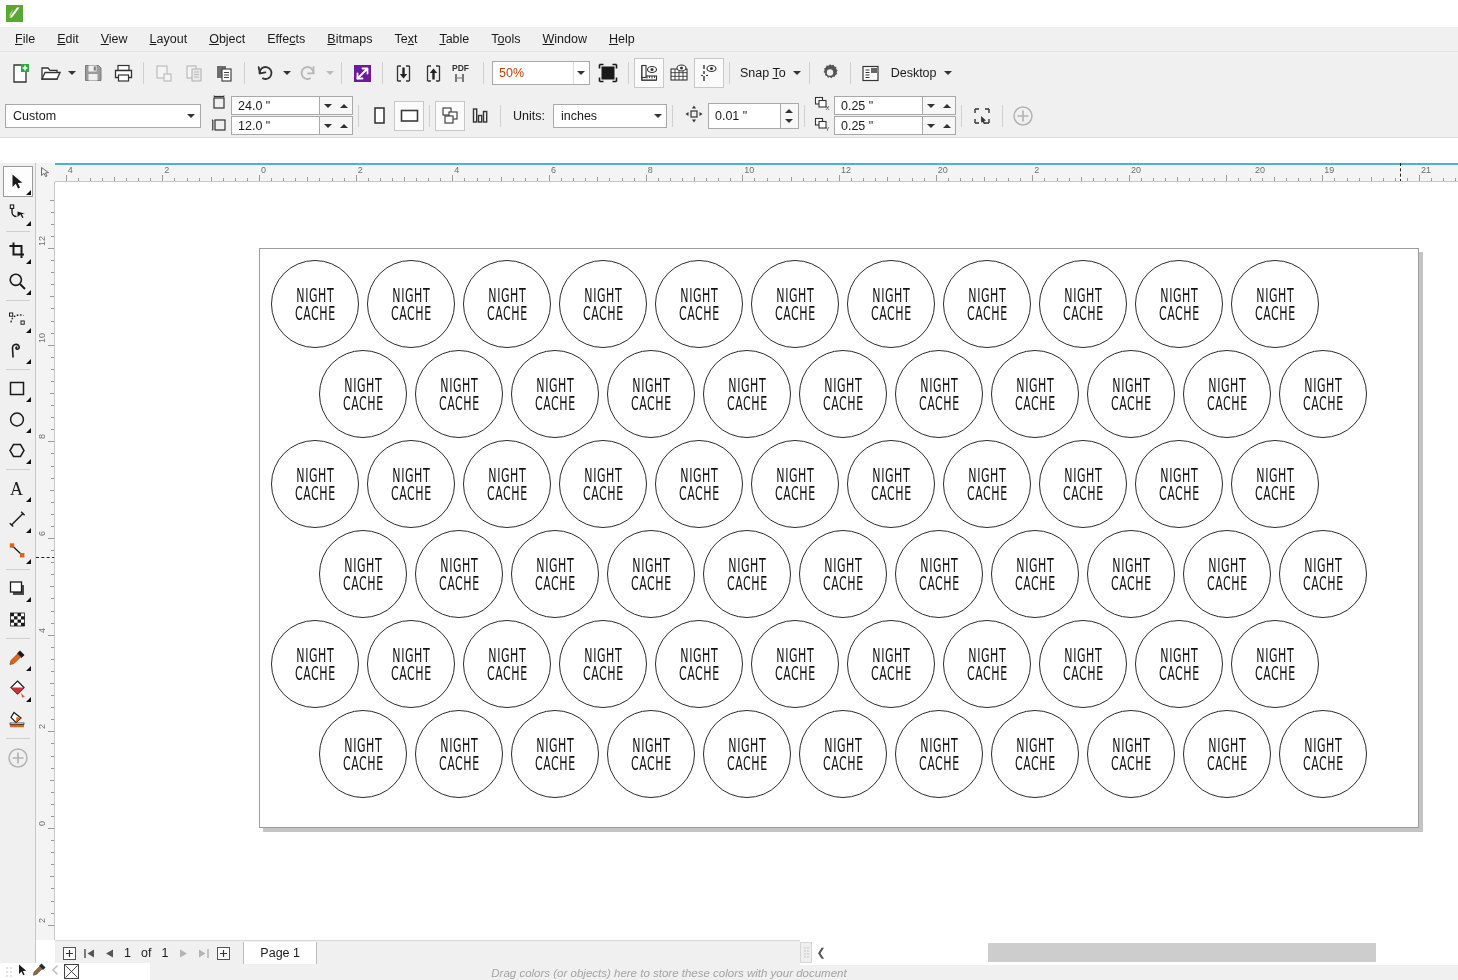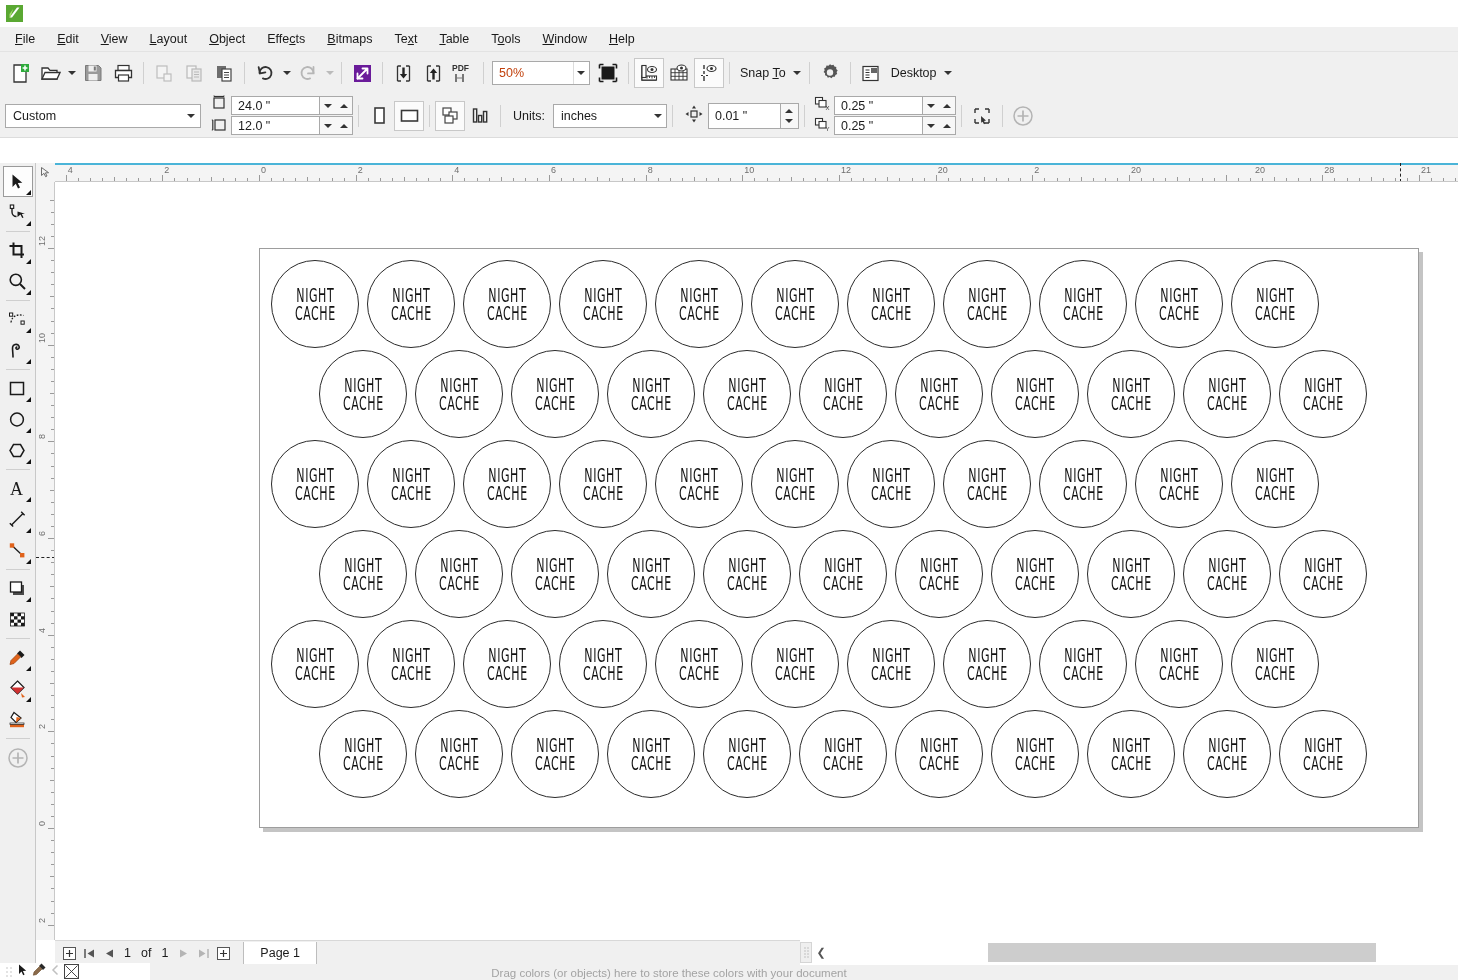--- a/index.html
+++ b/index.html
@@ -287,21 +287,21 @@
     background: #ffffff;
   }
   .pal-dots { width: 9px; height: 13px; }
   .nofill {
     width: 15px; height: 15px; border: 1px solid #444; background: #fff;
     position: relative; flex: 0 0 auto;
   }
   .status-text {
     position: absolute; left: 0; top: 965px; width: 1338px; height: 15px;
     display: flex; align-items: center; justify-content: center;
-    font-size: 11.5px; color: #a3a3a3;
+    font-size: 11.5px; font-style: italic; color: #a3a3a3;
   }
 </style>
 </head>
 <body>
 
 <div id="app">
 
   <div class="titlebar">
     <span class="app-logo">
       <svg width="17" height="17" viewBox="0 0 17 17">
@@ -950,21 +950,21 @@
         <div class="tick" style="left: 1189.67px; width: 1px; height: 6px; top: 12px;"></div>
         <div class="rl-lab" style="left: 1219px; top: 2px;">20</div>
         <div class="tick" style="left: 1201.75px; width: 1px; height: 3px; top: 15px;"></div>
         <div class="tick" style="left: 1213.83px; width: 1px; height: 3px; top: 15px;"></div>
         <div class="tick" style="left: 1225.92px; width: 1px; height: 3px; top: 15px;"></div>
         <div class="tick" style="left: 1238px; width: 1px; height: 4px; top: 14px;"></div>
         <div class="tick" style="left: 1250.08px; width: 1px; height: 3px; top: 15px;"></div>
         <div class="tick" style="left: 1262.17px; width: 1px; height: 3px; top: 15px;"></div>
         <div class="tick" style="left: 1274.25px; width: 1px; height: 3px; top: 15px;"></div>
         <div class="tick" style="left: 1286.33px; width: 1px; height: 6px; top: 12px;"></div>
-        <div class="rl-lab" style="left: 1288.33px; top: 2px;">28</div>
+        <div class="rl-lab" style="left: 1288.33px; top: 2px;">19</div>
         <div class="tick" style="left: 1298.42px; width: 1px; height: 3px; top: 15px;"></div>
         <div class="tick" style="left: 1310.5px; width: 1px; height: 3px; top: 15px;"></div>
         <div class="tick" style="left: 1322.58px; width: 1px; height: 3px; top: 15px;"></div>
         <div class="tick" style="left: 1334.67px; width: 1px; height: 4px; top: 14px;"></div>
         <div class="tick" style="left: 1346.75px; width: 1px; height: 3px; top: 15px;"></div>
         <div class="tick" style="left: 1358.83px; width: 1px; height: 3px; top: 15px;"></div>
         <div class="tick" style="left: 1370.92px; width: 1px; height: 3px; top: 15px;"></div>
         <div class="tick" style="left: 1383px; width: 1px; height: 6px; top: 12px;"></div>
         <div class="rl-lab" style="left: 1385px; top: 2px;">21</div>
         <div class="tick" style="left: 1395.08px; width: 1px; height: 3px; top: 15px;"></div>

